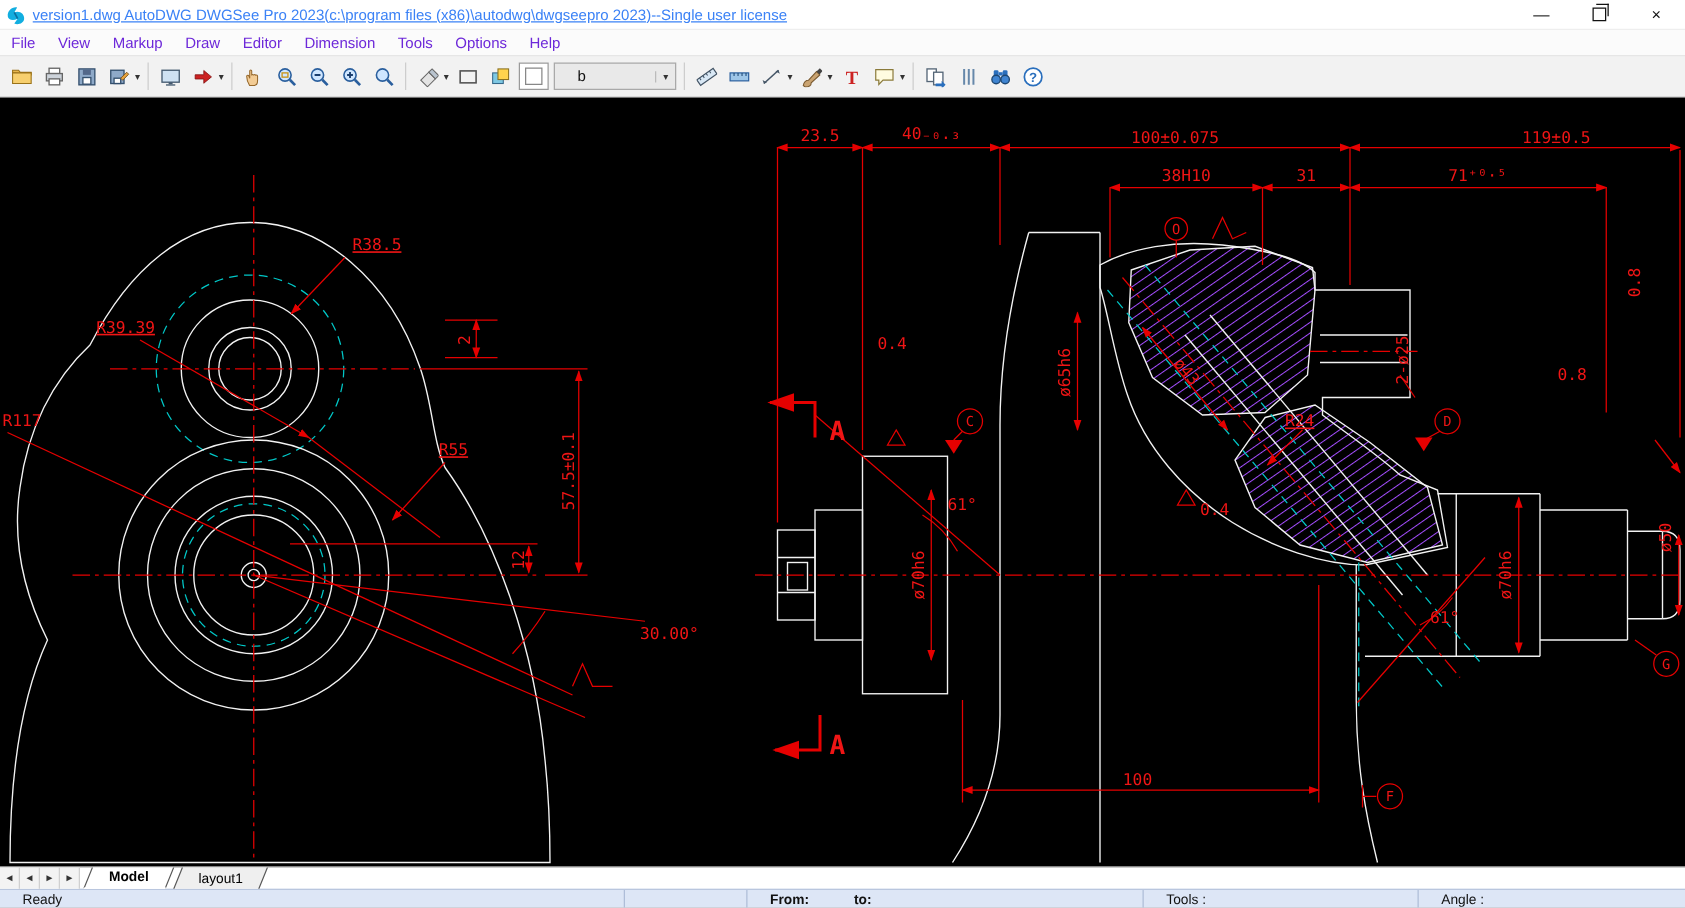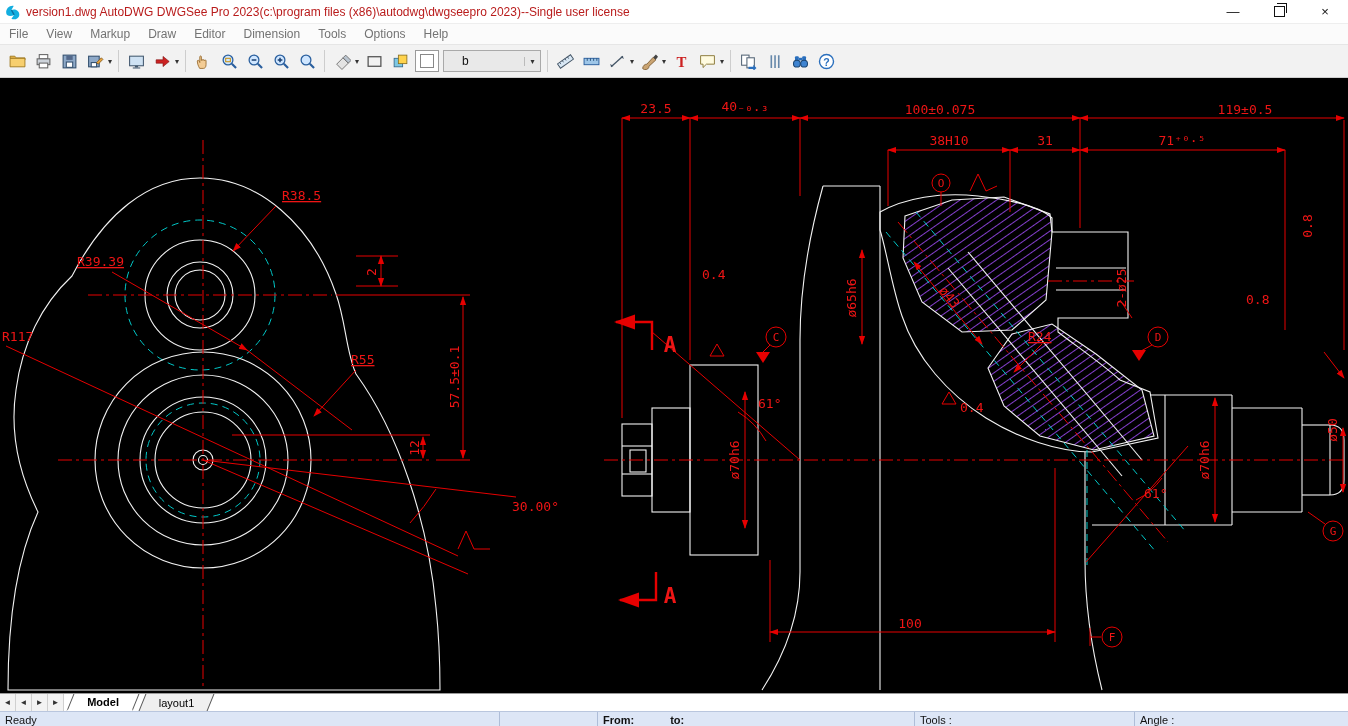--- a/index.html
+++ b/index.html
@@ -1,30 +1,30 @@
 <!DOCTYPE html>
 <html><head>
 <meta charset="utf-8">
 <style>
   html,body{margin:0;padding:0;width:1348px;height:726px;overflow:hidden;
     font-family:"Liberation Sans",sans-serif;background:#fff;}
   
   .titlebar{height:24px;display:flex;align-items:center;background:#ffffff;
     border-bottom:1px solid #eee;box-sizing:border-box;}
   .titlebar .logo{width:18px;height:18px;margin:0 4px 0 4px;flex:0 0 auto;}
-  .title-text{font-size:12px;color:#b91c1c;white-space:nowrap;overflow:hidden;}
+  .title-text{font-size:12px;color:#3b82f6;white-space:nowrap;overflow:hidden;text-decoration:underline;}
   .win-controls{margin-left:auto;display:flex;height:100%;}
   .win-btn{width:46px;height:100%;display:flex;align-items:center;justify-content:center;
     font-size:13px;color:#111;cursor:default;}
   .restore-box{width:9px;height:9px;border:1px solid #111;position:relative;}
   .restore-box:before{content:"";position:absolute;left:2px;top:-4px;width:9px;height:9px;
     border:1px solid #111;border-bottom:none;border-left:none;}
   
   .menubar{height:20px;display:flex;align-items:center;background:#fbfbfb;font-size:12px;}
-  .menu-item{padding:2px 9px;color:#737373;}
+  .menu-item{padding:2px 9px;color:#6d28d9;}
   
   .toolbar{height:34px;background:#f2f2f2;border-top:1px solid #e6e6e6;border-bottom:1px solid #cfcfcf;
     display:flex;align-items:center;padding:0 4px;box-sizing:border-box;}
   .tb{width:26px;height:26px;display:flex;align-items:center;justify-content:center;border-radius:2px;}
   .tb .ic{width:17px;height:17px;}
   .dd{font-size:8px;color:#333;margin-left:-2px;padding:0 2px;}
   .tsep{width:1px;height:22px;background:#cdcdcd;margin:0 4px;}
   .combo{width:96px;height:20px;background:#e9e9e9;border:1px solid #a9a9a9;display:flex;
     align-items:center;font-size:12px;color:#111;margin:0 2px;}
   .combo .cv{flex:1;padding-left:18px;}
@@ -54,21 +54,21 @@
   .tnav{width:15px;display:flex;align-items:center;justify-content:center;font-size:8px;
     color:#333;border-right:1px solid #d0d0d0;background:#f3f3f3;}
   .tab{position:relative;padding:0 16px;display:flex;align-items:center;transform:skewX(-22deg);
     border-left:1px solid #555;border-right:1px solid #555;margin-left:6px;background:#efefef;}
   .tab span{transform:skewX(22deg);display:block;}
   .tab.active{background:#fff;font-weight:bold;border-bottom:2px solid #fff;}
   
   .status{height:16px;background:#dde6f6;display:flex;font-size:11px;color:#111;
     align-items:center;border-top:1px solid #b9c6de;box-sizing:border-box;}
   .seg{height:100%;display:flex;align-items:center;box-sizing:border-box;
-    border-right:1px solid #aebdd8;padding-left:5px;}
+    border-right:1px solid #aebdd8;padding-left:18px;}
   .s1{width:500px;}
   .s2{width:98px;}
   .s3{width:317px;font-weight:bold;}
   .s4{width:220px;}
   .s5{flex:1;border-right:none;}
   .tolabel{margin-left:36px;}
 </style>
 </head>
 <body>
 

